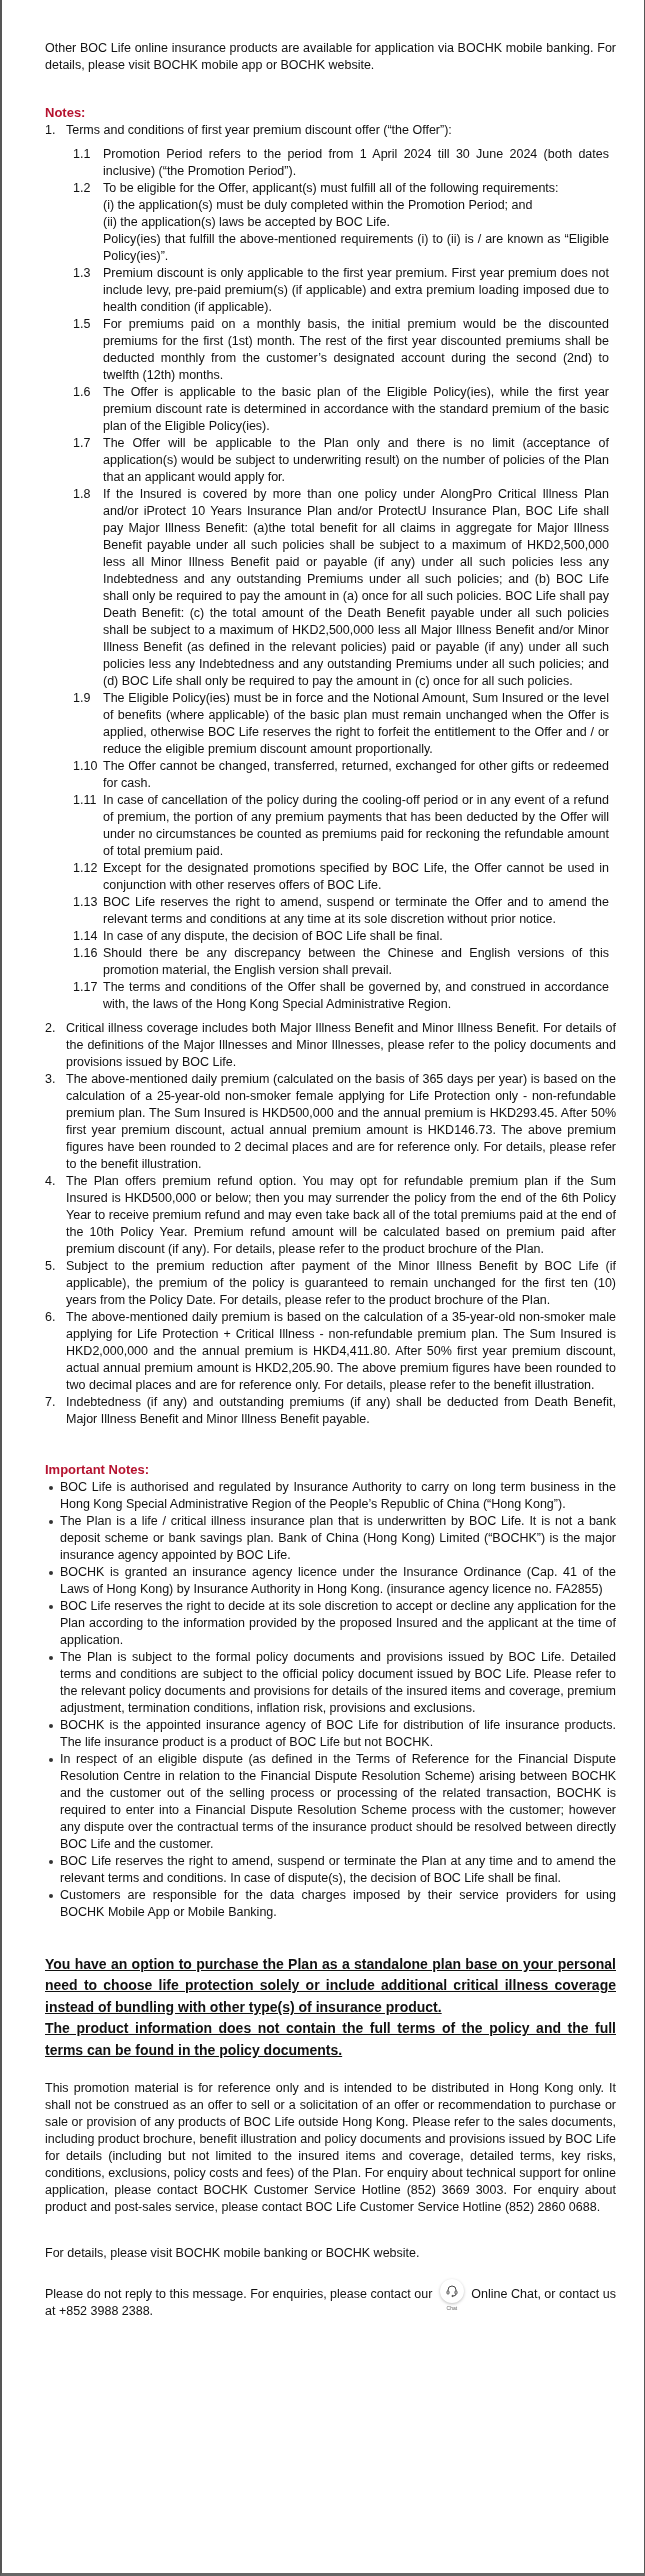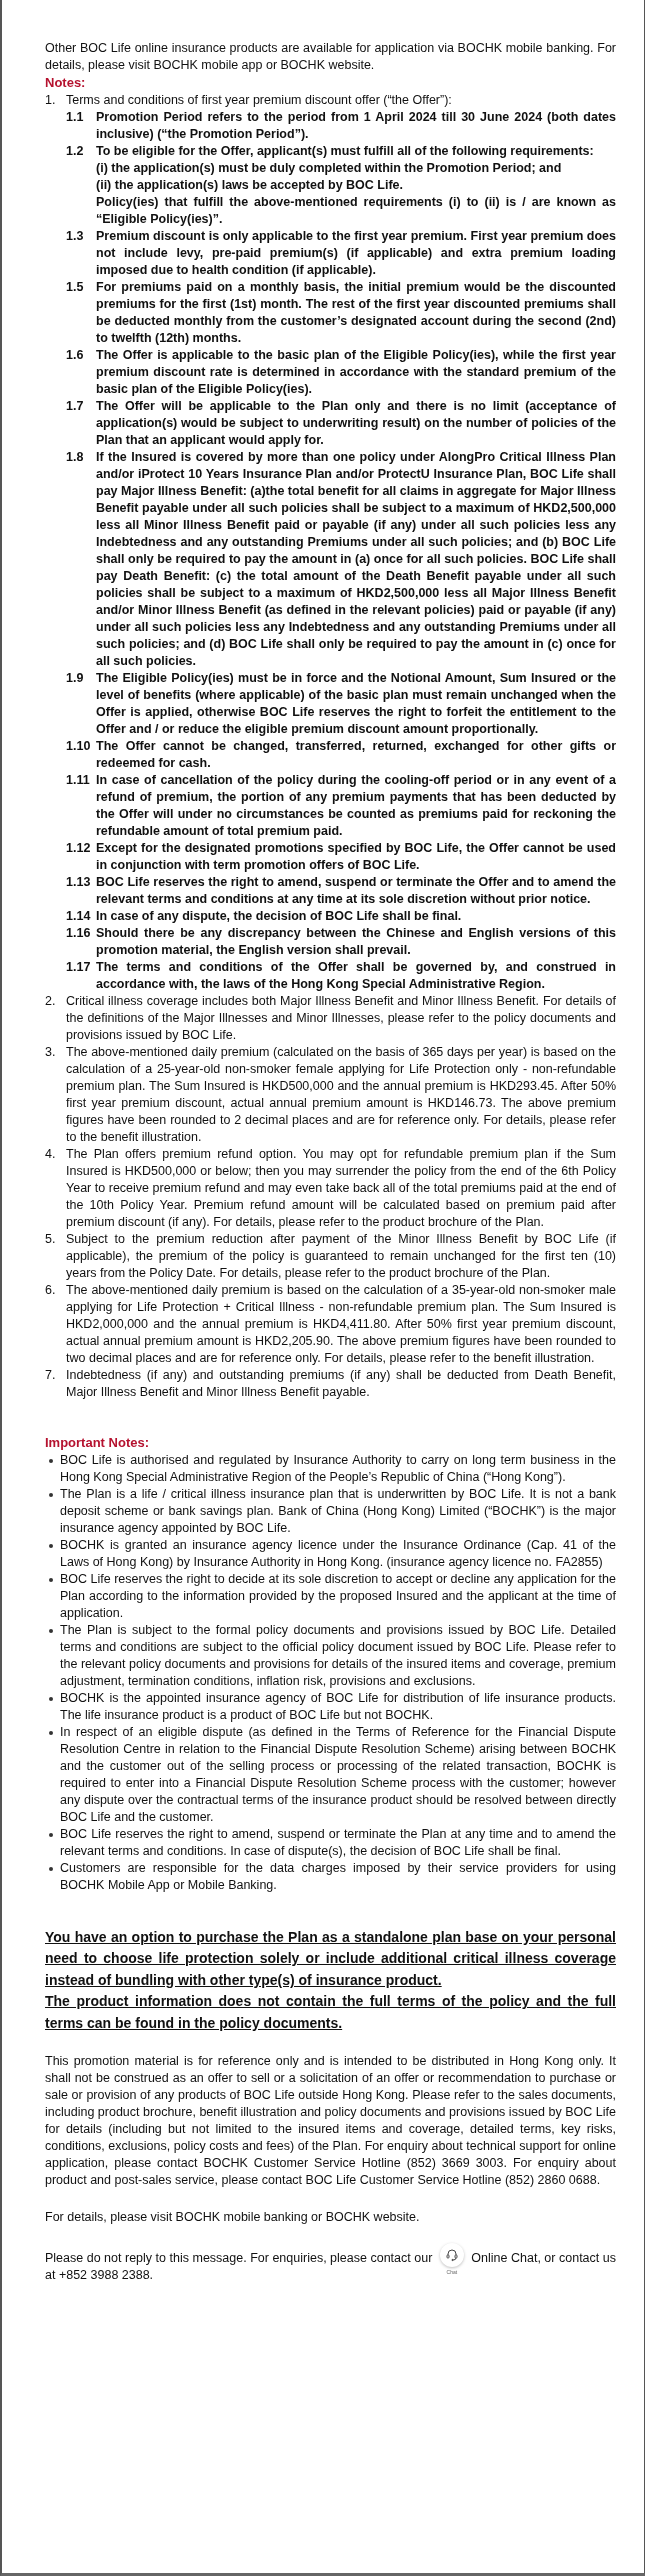--- a/index.html
+++ b/index.html
@@ -10,32 +10,32 @@
       border-left: 2px solid #555555;
       border-right: 2px solid #555555;
       border-bottom: 3px solid #666666;
       font-family: "Liberation Sans", sans-serif;
       color: #111111;
       font-size: 12.5px;
       line-height: 17px;
     }
     .page { padding: 40px 28px 60px 43px; }
     p { margin: 0; text-align: justify; }
-    .intro { }
+    .intro { margin-bottom: 30px; }
     .heading {
       color: #b5122f;
       font-weight: bold;
       font-size: 13px;
       margin: 0 0 1px 0;
       letter-spacing: 0;
     }
     ol.main { list-style: none; margin: 0; padding: 0; }
     ol.main > li { position: relative; padding-left: 21px; margin-bottom: 0; }
     ol.main > li > .num { position: absolute; left: 0; top: 0; }
-    ol.sub { list-style: none; margin: 0; padding: 0; font-weight: bold; }
+    ol.sub { list-style: none; margin: 7px; padding: 0; }
     ol.sub > li { position: relative; padding-left: 30px; }
     ol.sub > li > .num { position: absolute; left: 0; top: 0; }
     .text { text-align: justify; display: block; }
     .req-line { display: block; }
     .section { margin-top: 33px; }
     ul.bullets { list-style: none; margin: 0; padding: 0; }
     ul.bullets > li { position: relative; padding-left: 15px; text-align: justify; }
     ul.bullets > li::before {
       content: "";
       position: absolute; left: 4px; top: 7px;
@@ -44,21 +44,21 @@
     }
     .notice-text {
       font-weight: bold;
       text-decoration: underline;
       font-size: 14px;
       line-height: 21.4px;
       text-align: justify;
       display: block;
     }
     .disclaimer { margin-top: 19px; }
-    .details { margin-top: 20px; }
+    .details { margin-top: 29px; }
     .contact { margin-top: 17px; position: relative; }
     .chat-btn {
       display: inline-block;
       position: relative;
       width: 24px; height: 24px;
       margin: 0 4px -6px 4px;
       vertical-align: baseline;
     }
     .chat-circle {
       width: 24px; height: 24px; border-radius: 50%;
@@ -123,21 +123,21 @@
           <li>
               <span class="num">1.10</span>
               <span class="text">The Offer cannot be changed, transferred, returned, exchanged for other gifts or redeemed for cash.</span>
             </li>
           <li>
               <span class="num">1.11</span>
               <span class="text">In case of cancellation of the policy during the cooling-off period or in any event of a refund of premium, the portion of any premium payments that has been deducted by the Offer will under no circumstances be counted as premiums paid for reckoning the refundable amount of total premium paid.</span>
             </li>
           <li>
               <span class="num">1.12</span>
-              <span class="text">Except for the designated promotions specified by BOC Life, the Offer cannot be used in conjunction with term promotion offers of BOC Life.</span>
+              <span class="text">Except for the designated promotions specified by BOC Life, the Offer cannot be used in conjunction with other reserves offers of BOC Life.</span>
             </li>
           <li>
               <span class="num">1.13</span>
               <span class="text">BOC Life reserves the right to amend, suspend or terminate the Offer and to amend the relevant terms and conditions at any time at its sole discretion without prior notice.</span>
             </li>
           <li>
               <span class="num">1.14</span>
               <span class="text">In case of any dispute, the decision of BOC Life shall be final.</span>
             </li>
           <li>

